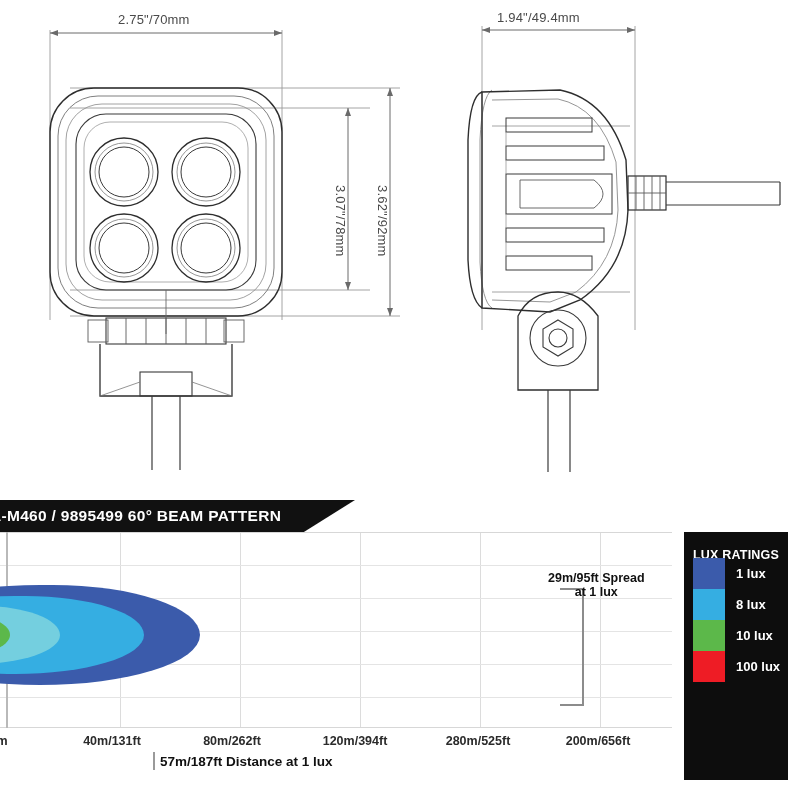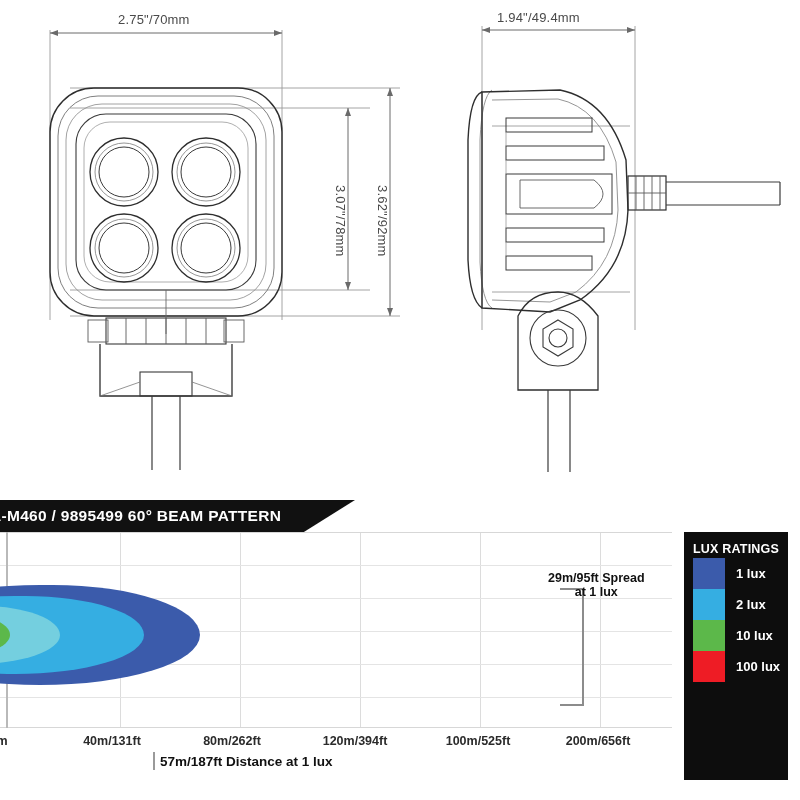--- a/index.html
+++ b/index.html
@@ -190,21 +190,21 @@
     height: 248px;
     background: #0d0d0d;
     z-index: 7;
   }
   #lux-legend-title {
     color: #ffffff;
     font-size: 12.5px;
     font-weight: bold;
     letter-spacing: 0.2px;
     text-align: center;
-    padding-top: 10px;
+    padding-top: 16px;
     white-space: nowrap;
   }
   #lux-rows {
     position: absolute;
     left: 0;
     top: 26px;
     width: 120px;
     height: 218px;
   }
   .lux-row {
@@ -408,37 +408,37 @@
   <div id="spread-bracket"></div>
   <div id="spread-label">
     <div>29m/95ft Spread</div>
     <div>at 1 lux</div>
   </div>
 
   <div class="xlabel" style="left:2px;">m</div>
   <div class="xlabel" style="left:112px;text-align:center;">40m/131ft</div>
   <div class="xlabel" style="left:232px;">80m/262ft</div>
   <div class="xlabel" style="left:355px;">120m/394ft</div>
-  <div class="xlabel" style="left:478px;">100m/525ft</div>
+  <div class="xlabel" style="left:478px;">280m/525ft</div>
   <div class="xlabel" style="left:598px;">200m/656ft</div>
 
   <div id="distance-caption-tick"></div>
   <div id="distance-caption">57m/187ft Distance at 1 lux</div>
 
   <div id="lux-legend">
     <div id="lux-legend-title">LUX RATINGS</div>
     <div id="lux-rows">
 
       <div class="lux-row">
         <div class="lux-swatch" style="background: rgb(59, 91, 171);"></div>
         <div class="lux-label">1 lux</div>
       </div>
       <div class="lux-row">
         <div class="lux-swatch" style="background: rgb(53, 174, 226);"></div>
-        <div class="lux-label">2 lux</div>
+        <div class="lux-label">8 lux</div>
       </div>
       <div class="lux-row">
         <div class="lux-swatch" style="background: rgb(92, 184, 74);"></div>
         <div class="lux-label">10 lux</div>
       </div>
       <div class="lux-row">
         <div class="lux-swatch" style="background: rgb(238, 28, 37);"></div>
         <div class="lux-label">100 lux</div>
       </div>
 

